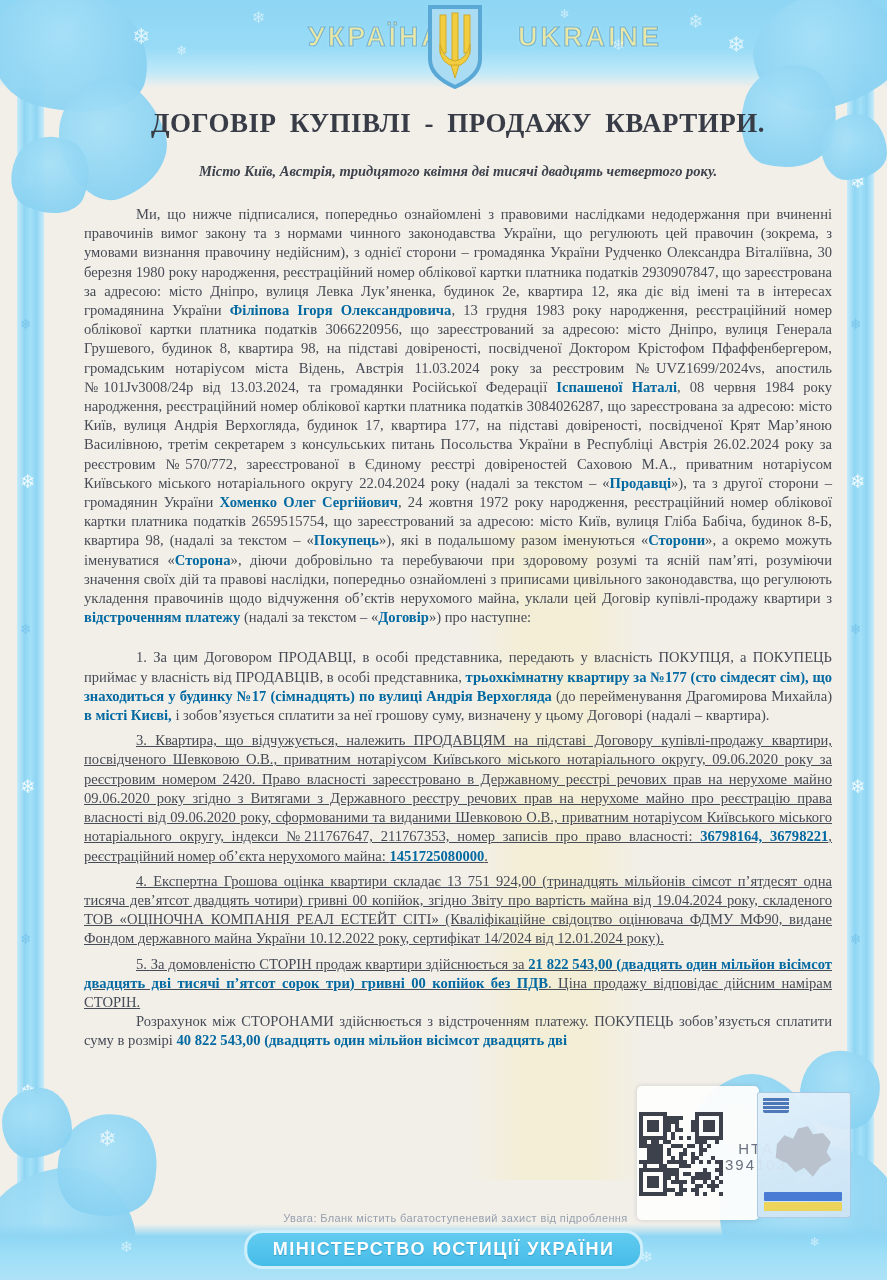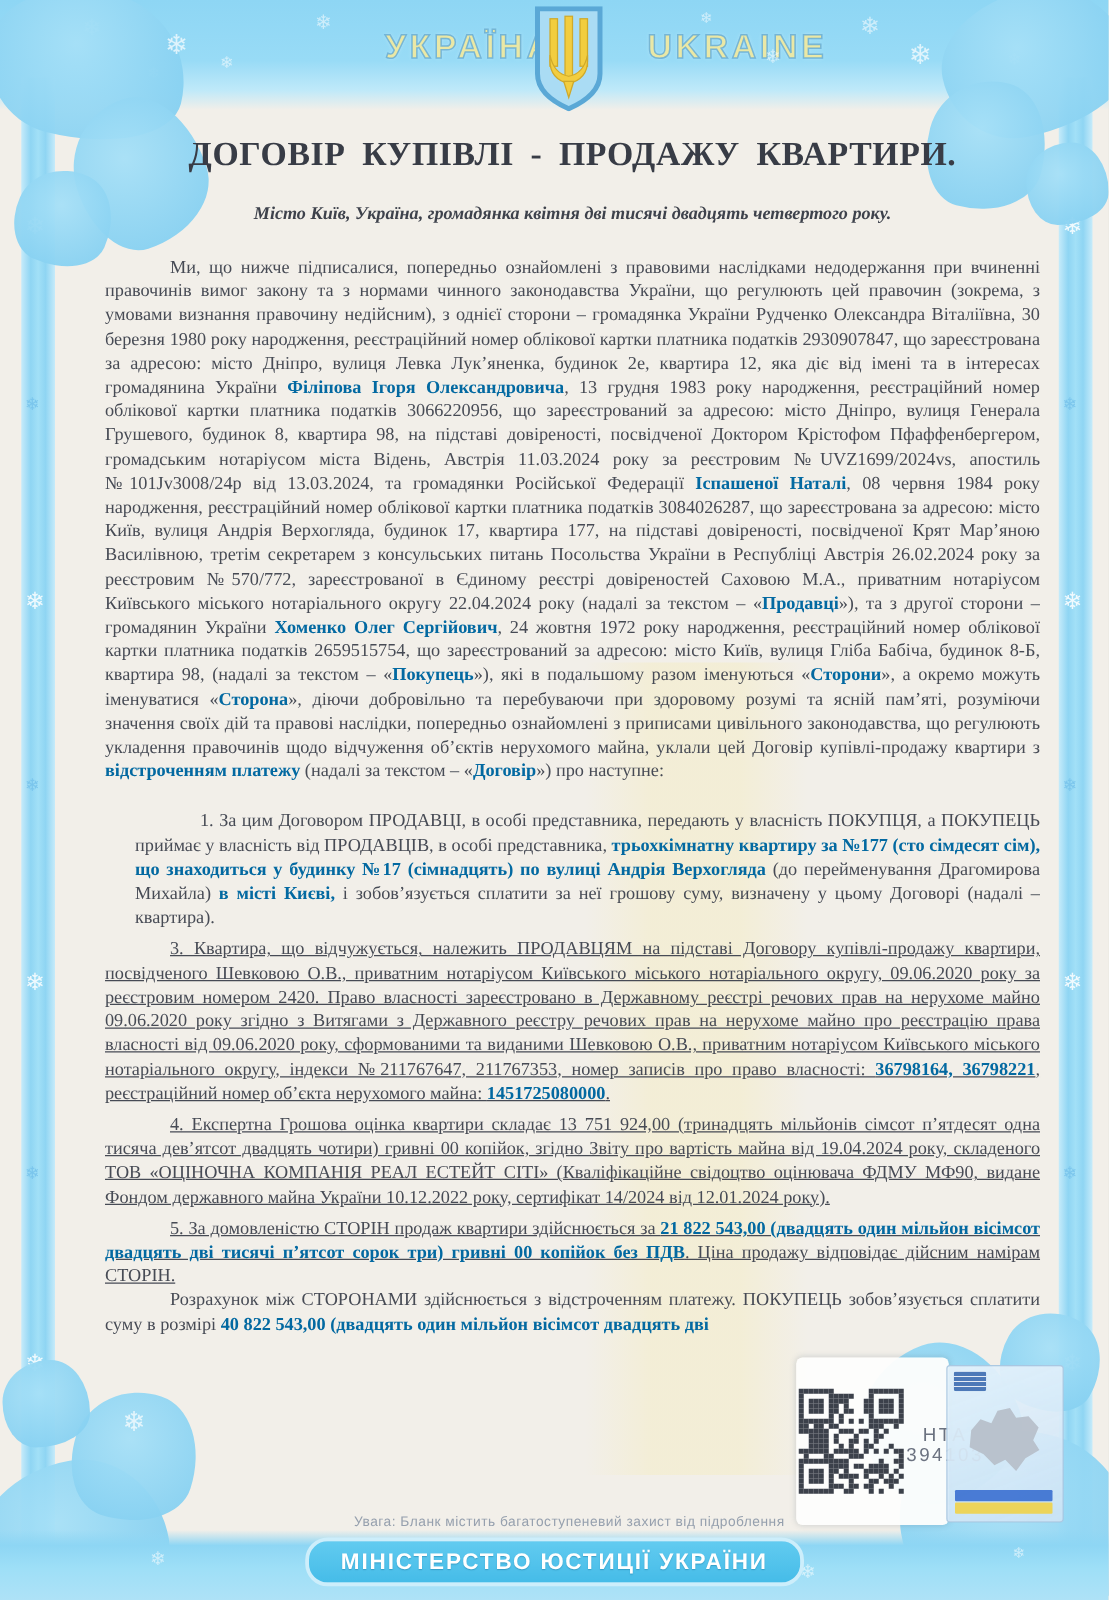--- a/index.html
+++ b/index.html
@@ -49,21 +49,21 @@
   .highlight{position:absolute;left:468px;top:530px;width:178px;height:650px;pointer-events:none;
     background:linear-gradient(90deg,rgba(247,233,148,0),rgba(247,233,148,.22) 30%,rgba(247,233,148,.22) 70%,rgba(247,233,148,0));}
 
   
   .content{position:absolute;left:84px;top:104px;width:748px;color:#474b55;}
   .doc-title{margin:4px 0 0 0;text-align:center;font-size:27px;font-weight:bold;color:#383c46;
     letter-spacing:.5px;word-spacing:6px;}
   .dateline{margin-top:24px;text-align:center;font-weight:bold;font-style:italic;font-size:14.5px;color:#3e424c;}
   .body-text{margin-top:25px;}
   .para{margin:0;font-size:14.6px;line-height:19.2px;text-align:justify;text-indent:52px;}
-  .para.gap{margin-top:21px;margin-left:24px;}
+  .para.gap{margin-top:21px;}
   .para.smallgap{margin-top:6px;text-decoration:underline;}
   .para .b{font-weight:bold;color:#0369a1;}
 
   
   .qr-sticker{position:absolute;left:637px;top:1086px;width:122px;height:134px;
     background:rgba(253,253,252,.96);border-radius:5px;box-shadow:0 0 5px rgba(60,80,100,.22);
     display:flex;flex-direction:row;align-items:center;padding-top:5px;box-sizing:border-box;}
   .qr-label{margin-top:2px;font-family:"Liberation Sans",sans-serif;font-size:15px;line-height:16px;
     letter-spacing:2px;color:#6b7280;text-align:center;}
   .hologram{position:absolute;left:757px;top:1092px;width:92px;height:124px;
@@ -156,21 +156,21 @@
         <path d="M13,44 q0,14 15,18 q15,-4 15,-18 l0,-5 q-3,15 -15,17 q-12,-2 -15,-17 z"></path>
         <path d="M24,60 l4,13 l4,-13 z"></path>
       </g>
     </svg>
   </div>
 
   <div class="highlight"></div>
 
   <div class="content">
     <h1 class="doc-title">ДОГОВІР КУПІВЛІ - ПРОДАЖУ КВАРТИРИ.</h1>
-    <div class="dateline">Місто Київ, Україна, громадянка квітня дві тисячі двадцять четвертого року.</div>
+    <div class="dateline">Місто Київ, Австрія, тридцятого квітня дві тисячі двадцять четвертого року.</div>
     <div class="body-text" id="paragraphs">
         <p class="para"><span>Ми, що нижче підписалися, попередньо ознайомлені з правовими наслідками недодержання при вчиненні правочинів вимог закону та з нормами чинного законодавства України, що регулюють цей правочин (зокрема, з умовами визнання правочину недійсним), з однієї сторони – громадянка України Рудченко Олександра Віталіївна, 30 березня 1980 року народження, реєстраційний номер облікової картки платника податків 2930907847, що зареєстрована за адресою: місто Дніпро, вулиця Левка Лук’яненка, будинок 2е, квартира 12, яка діє від імені та в інтересах громадянина України </span><span class="b">Філіпова Ігоря Олександровича</span><span>, 13 грудня 1983 року народження, реєстраційний номер облікової картки платника податків 3066220956, що зареєстрований за адресою: місто Дніпро, вулиця Генерала Грушевого, будинок 8, квартира 98, на підставі довіреності, посвідченої Доктором Крістофом Пфаффенбергером, громадським нотаріусом міста Відень, Австрія 11.03.2024 року за реєстровим №UVZ1699/2024vs, апостиль №101Jv3008/24p від 13.03.2024, та громадянки Російської Федерації </span><span class="b">Іспашеної Наталі</span><span>, 08 червня 1984 року народження, реєстраційний номер облікової картки платника податків 3084026287, що зареєстрована за адресою: місто Київ, вулиця Андрія Верхогляда, будинок 17, квартира 177, на підставі довіреності, посвідченої Крят Мар’яною Василівною, третім секретарем з консульських питань Посольства України в Республіці Австрія 26.02.2024 року за реєстровим №570/772, зареєстрованої в Єдиному реєстрі довіреностей Саховою М.А., приватним нотаріусом Київського міського нотаріального округу 22.04.2024 року (надалі за текстом – «</span><span class="b">Продавці</span><span>»), та з другої сторони – громадянин України </span><span class="b">Хоменко Олег Сергійович</span><span>, 24 жовтня 1972 року народження, реєстраційний номер облікової картки платника податків 2659515754, що зареєстрований за адресою: місто Київ, вулиця Гліба Бабіча, будинок 8-Б, квартира 98, (надалі за текстом – «</span><span class="b">Покупець</span><span>»), які в подальшому разом іменуються «</span><span class="b">Сторони</span><span>», а окремо можуть іменуватися «</span><span class="b">Сторона</span><span>», діючи добровільно та перебуваючи при здоровому розумі та ясній пам’яті, розуміючи значення своїх дій та правові наслідки, попередньо ознайомлені з приписами цивільного законодавства, що регулюють укладення правочинів щодо відчуження об’єктів нерухомого майна, уклали цей Договір купівлі-продажу квартири з </span><span class="b">відстроченням платежу</span><span> (надалі за текстом – «</span><span class="b">Договір</span><span>») про наступне:</span></p>
         <p class="para gap"><span>1. За цим Договором ПРОДАВЦІ, в особі представника, передають у власність ПОКУПЦЯ, а ПОКУПЕЦЬ приймає у власність від ПРОДАВЦІВ, в особі представника, </span><span class="b">трьохкімнатну квартиру за №177 (сто сімдесят сім), що знаходиться у будинку №17 (сімнадцять) по вулиці Андрія Верхогляда</span><span> (до перейменування Драгомирова Михайла) </span><span class="b">в місті Києві,</span><span> і зобов’язується сплатити за неї грошову суму, визначену у цьому Договорі (надалі – квартира).</span></p>
         <p class="para smallgap"><span>3. Квартира, що відчужується, належить ПРОДАВЦЯМ на підставі Договору купівлі-продажу квартири, посвідченого Шевковою О.В., приватним нотаріусом Київського міського нотаріального округу, 09.06.2020 року за реєстровим номером 2420. Право власності зареєстровано в Державному реєстрі речових прав на нерухоме майно 09.06.2020 року згідно з Витягами з Державного реєстру речових прав на нерухоме майно про реєстрацію права власності від 09.06.2020 року, сформованими та виданими Шевковою О.В., приватним нотаріусом Київського міського нотаріального округу, індекси №211767647, 211767353, номер записів про право власності: </span><span class="b">36798164, 36798221</span><span>, реєстраційний номер об’єкта нерухомого майна: </span><span class="b">1451725080000</span><span>.</span></p>
         <p class="para smallgap"><span>4. Експертна Грошова оцінка квартири складає 13 751 924,00 (тринадцять мільйонів сімсот п’ятдесят одна тисяча дев’ятсот двадцять чотири) гривні 00 копійок, згідно Звіту про вартість майна від 19.04.2024 року, складеного ТОВ «ОЦІНОЧНА КОМПАНІЯ РЕАЛ ЕСТЕЙТ СІТІ» (Кваліфікаційне свідоцтво оцінювача ФДМУ МФ90, видане Фондом державного майна України 10.12.2022 року, сертифікат 14/2024 від 12.01.2024 року).</span></p>
         <p class="para smallgap"><span>5. За домовленістю СТОРІН продаж квартири здійснюється за </span><span class="b">21 822 543,00 (двадцять один мільйон вісімсот двадцять дві тисячі п’ятсот сорок три) гривні 00 копійок без ПДВ</span><span>. Ціна продажу відповідає дійсним намірам СТОРІН.</span></p>
         <p class="para"><span>Розрахунок між СТОРОНАМИ здійснюється з відстроченням платежу. ПОКУПЕЦЬ зобов’язується сплатити суму в розмірі </span><span class="b">40 822 543,00 (двадцять один мільйон вісімсот двадцять дві</span></p>
       </div>
   </div>
 

